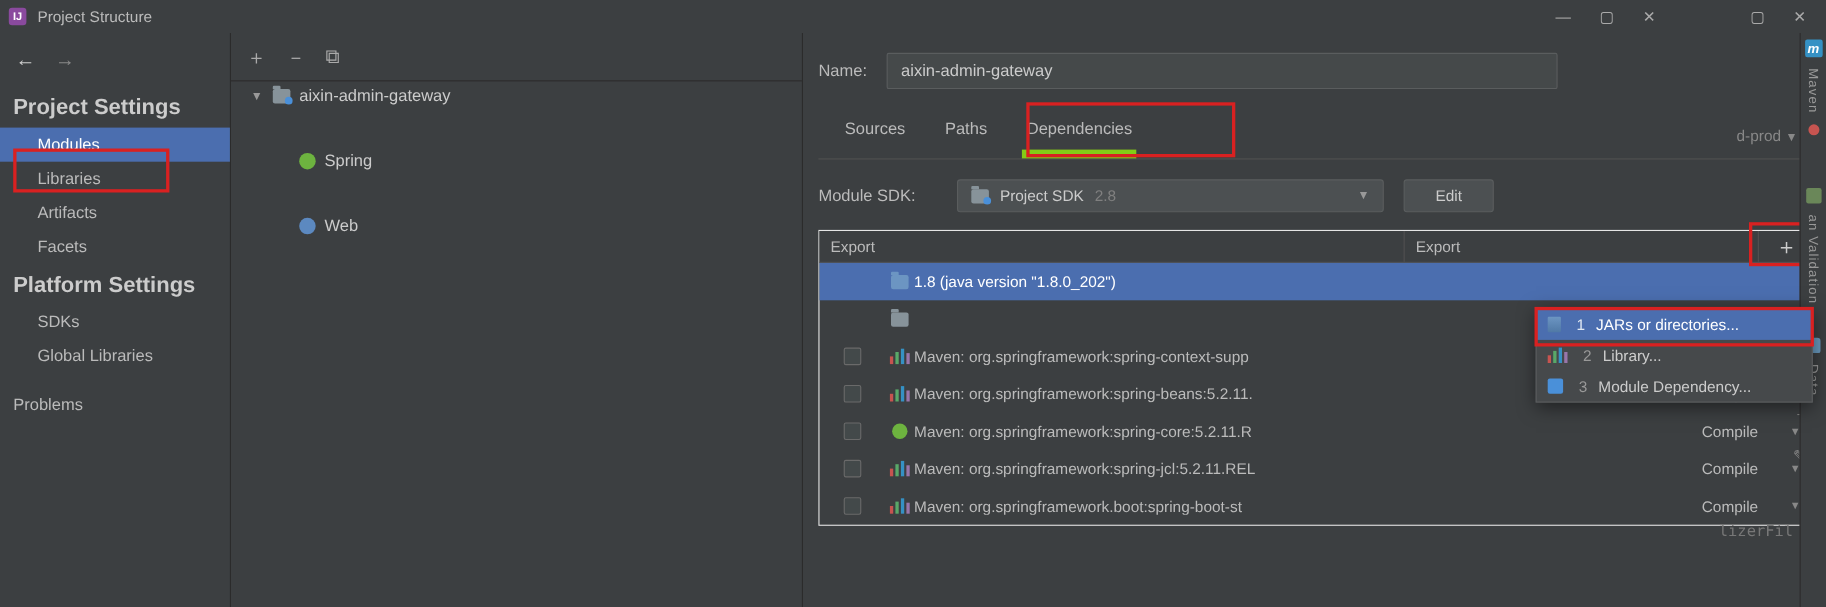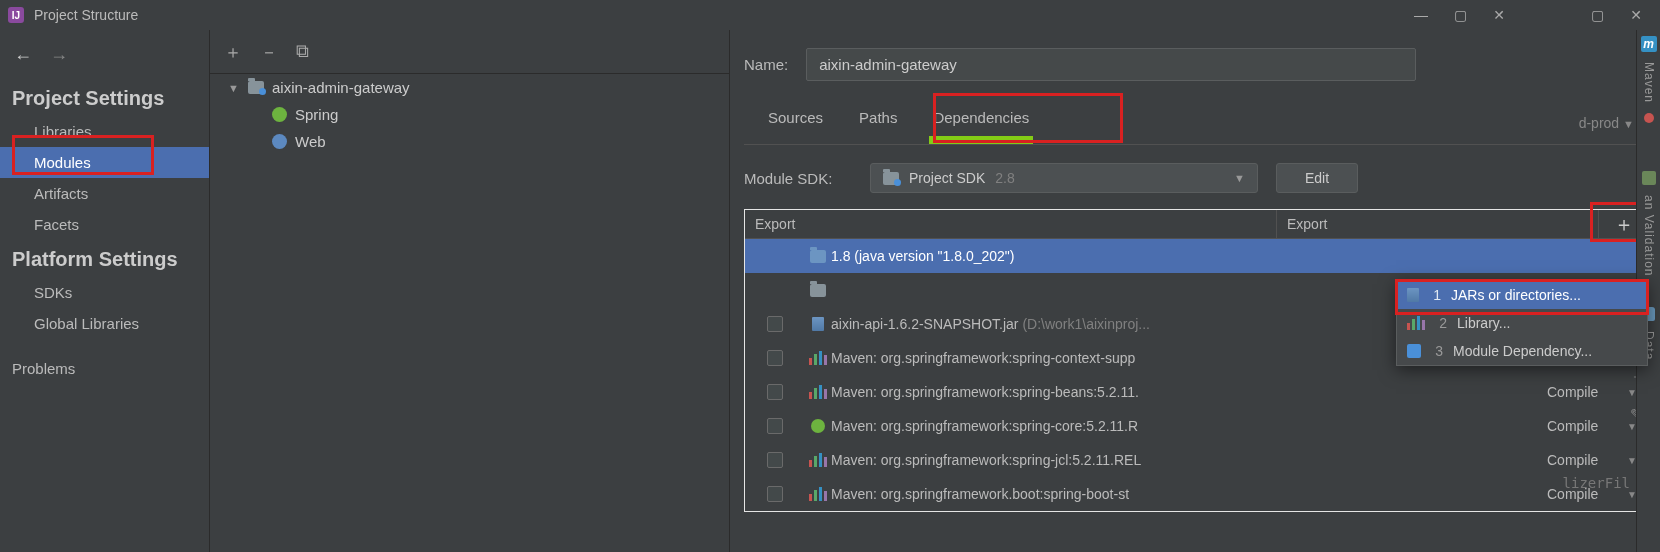--- a/index.html
+++ b/index.html
@@ -25,21 +25,21 @@
 .tree-panel { width: 520px; background: #3c3f41; border-right: 1px solid #2b2b2b; }
 .tree-toolbar { display: flex; gap: 18px; padding: 10px 14px; border-bottom: 1px solid #2b2b2b; height: 44px; align-items: center; }
 .tree-toolbar span { color: #aaa; font-size: 18px; cursor: pointer; }
 .tree-row { display: flex; align-items: center; padding: 5px 10px 5px 18px; color: #ccc; font-size: 15px; gap: 8px; }
 .tree-row .ch { color: #999; font-size: 11px; width: 12px; }
 .folder-icon { width: 16px; height: 13px; background: #87939a; border-radius: 2px; position: relative; display: inline-block; }
 .folder-icon::before { content: ''; position: absolute; top: -3px; left: 0; width: 7px; height: 3px; background: #87939a; border-radius: 1px 1px 0 0; }
 .folder-icon.blue-dot::after { content: ''; position: absolute; bottom: -1px; right: -2px; width: 7px; height: 7px; background: #4a90d9; border-radius: 50%; }
 .spring-icon { width: 15px; height: 15px; background: #6db33f; border-radius: 50%; display: inline-block; }
 .web-icon { width: 15px; height: 15px; background: #5c89c0; border-radius: 50%; display: inline-block; }
-.tree-child { padding-left: 62px; }
+.tree-child { padding-left: 62px; margin-top: 32px; }
 
 .detail-panel { flex: 1; background: #3c3f41; padding: 18px 0 0 14px; position: relative; }
 .name-row { display: flex; align-items: center; gap: 18px; margin-bottom: 20px; }
 .name-label { color: #bbb; font-size: 15px; }
 .name-input { background: #45494a; border: 1px solid #5a5d5e; color: #ccc; padding: 7px 12px; font-size: 15px; width: 610px; border-radius: 2px; }
 
 .tabs { display: flex; gap: 28px; border-bottom: 1px solid #515151; padding: 0 20px; margin-bottom: 18px; }
 .tab { padding: 8px 4px 10px 4px; color: #bbb; cursor: pointer; font-size: 15px; position: relative; }
 .tab.active { border-bottom: 8px solid #84cc16; text-align: center; }
 .red-box-2 { position: absolute; border: 3px solid #d92121; left: 189px; top: -8px; width: 190px; height: 50px; pointer-events: none; }
@@ -118,22 +118,22 @@
   </div>
 </div>
 
 <div class="main">
   <div class="left-nav">
     <div class="nav-back-fwd">
       <span class="active">←</span>
       <span>→</span>
     </div>
     <div class="nav-heading">Project Settings</div>
+    <div class="nav-item selected">Modules</div>
     <div class="nav-item">Libraries</div>
-    <div class="nav-item selected">Modules</div>
     <div class="nav-item">Artifacts</div>
     <div class="nav-item">Facets</div>
     <div class="nav-heading">Platform Settings</div>
     <div class="nav-item">SDKs</div>
     <div class="nav-item">Global Libraries</div>
     <div style="height:14px"></div>
     <div class="nav-item" style="padding-left:12px">Problems</div>
     <div class="red-box-1"></div>
   </div>
 
@@ -198,30 +198,20 @@
             <div class="name-cell ">1.8 (java version "1.8.0_202")<span class="path"></span></div>
             <div class="scope-cell"></div>
           </div>
           <div class="dep-row">
             <div class="chk"></div>
             <div class="icon-cell">
               <span class="folder-gray"></span>
             </div>
             <div class="name-cell module-source"><module source=""><span class="path"></span></module></div>
             <div class="scope-cell"></div>
-          </div>
-          <div class="dep-row">
-            <div class="chk">
-              <div class="chk-box"></div>
-            </div>
-            <div class="icon-cell">
-              <span class="jar-icon"></span>
-            </div>
-            <div class="name-cell ">aixin-api-1.6.2-SNAPSHOT.jar<span class="path"> (D:\work1\aixinproj...</span></div>
-            <div class="scope-cell">Co<span class="chev">▼</span></div>
           </div>
           <div class="dep-row">
             <div class="chk">
               <div class="chk-box"></div>
             </div>
             <div class="icon-cell">
               <span class="bar-icon">
                 <i></i>
                 <i></i>
                 <i></i>

